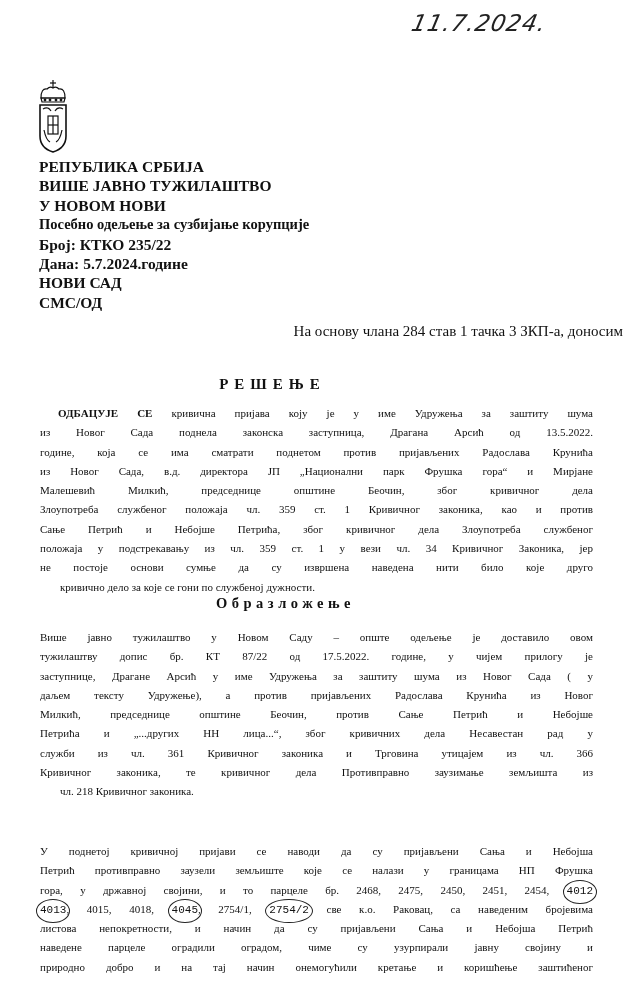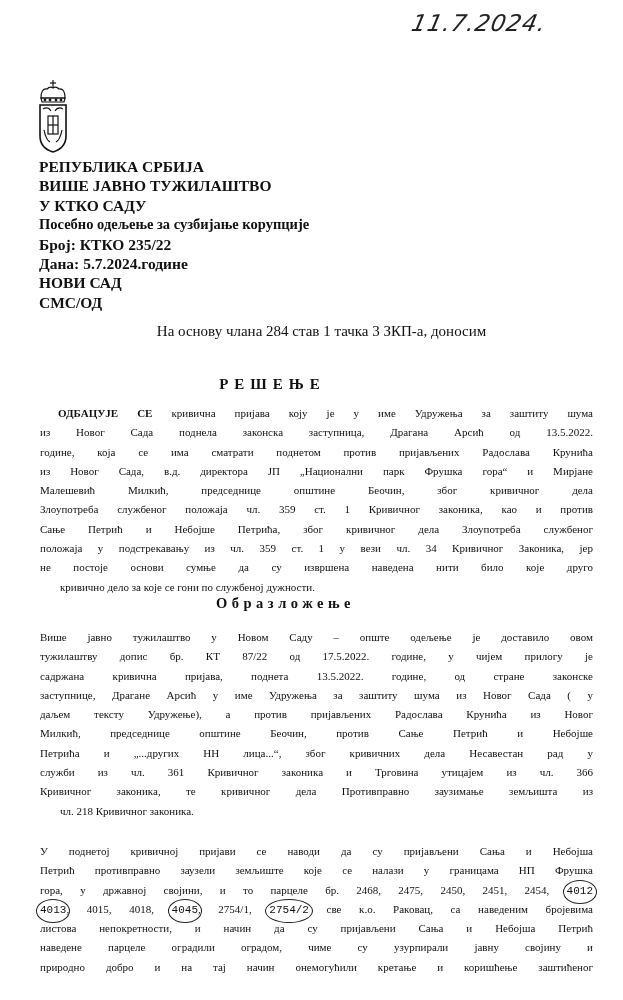--- a/index.html
+++ b/index.html
@@ -10,21 +10,21 @@
   }
   .handwritten {
     position: absolute; left: 412px; top: 10px; font-family: "DejaVu Sans", sans-serif;
     font-size: 23px; font-style: italic; color: #222; letter-spacing: 1px;
     transform: skewX(-12deg); font-weight: 300;
   }
   .coa { position: absolute; left: 36px; top: 78px; width: 34px; height: 78px; }
   .header { position: absolute; left: 39px; top: 157px; font-weight: bold; font-size: 15.5px; line-height: 19.4px; }
   .header div { white-space: nowrap; }
   .header .small { font-size: 14.5px; }
-  .intro { position: absolute; left: 0; width: 623px; top: 323px; text-align: center; font-size: 15px; padding-left: 20px; box-sizing: border-box; }
+  .intro { position: absolute; left: 0; width: 623px; top: 323px; text-align: right; font-size: 15px; padding-left: 20px; box-sizing: border-box; }
   .title { position: absolute; left: 0; width: 517px; top: 376px; text-align: center; font-weight: bold; font-size: 15px; letter-spacing: 6px; padding-left: 28px; box-sizing: border-box; }
   .para { position: absolute; left: 40px; width: 553px; font-size: 11px; line-height: 19.3px; text-align: justify; }
   .para .line { display: block; text-align: justify; text-align-last: justify; white-space: nowrap; height: 19.3px; }
   .para .line.last { text-align-last: left; margin-left: 20px; }
   .p1 { top: 404px; }
   .p1 .first { padding-left: 18px; }
   .subtitle { position: absolute; left: 0; width: 541px; top: 595px; text-align: center; font-weight: bold; font-size: 14.5px; letter-spacing: 4.5px; padding-left: 30px; box-sizing: border-box; }
   .p2 { top: 628px; }
   .p3 { top: 842px; }
   .circ { position: relative; display: inline-block; font-family: Liberation Mono, monospace; }
@@ -50,21 +50,21 @@
     <path d="M8 52 Q10 62 14 64 M26 52 Q24 62 20 64"></path>
     <rect x="12" y="38" width="10" height="18"></rect>
     <line x1="17" y1="38" x2="17" y2="56"></line>
     <line x1="12" y1="47" x2="22" y2="47"></line>
   </g>
 </svg>
 
 <div class="header">
   <div>РЕПУБЛИКА СРБИЈА</div>
   <div>ВИШЕ ЈАВНО ТУЖИЛАШТВО</div>
-  <div>У КТКО САДУ</div>
+  <div>У НОВОМ НОВИ</div>
   <div class="small">Посебно одељење за сузбијање корупције</div>
   <div>Број: КТКО 235/22</div>
   <div>Дана: 5.7.2024.године</div>
   <div>НОВИ САД</div>
   <div>СМС/ОД</div>
 </div>
 
 <div class="intro">На основу члана 284 став 1 тачка 3 ЗКП-а, доносим</div>
 
 <div class="title">РЕШЕЊЕ</div>
@@ -80,21 +80,20 @@
   <span class="line">положаја у подстрекавању из чл. 359 ст. 1 у вези чл. 34 Кривичног Законика, јер</span>
   <span class="line">не постоје основи сумње да су извршена наведена нити било које друго</span>
   <span class="line last">кривично дело за које се гони по службеној дужности.</span>
 </div>
 
 <div class="subtitle">Образложење</div>
 
 <div class="para p2">
   <span class="line">Више јавно тужилаштво у Новом Саду – опште одељење је доставило овом</span>
   <span class="line">тужилаштву допис бр. КТ 87/22 од 17.5.2022. године, у чијем прилогу је</span>
-  <span class="line">садржана кривична пријава, поднета 13.5.2022. године, од стране законске</span>
   <span class="line">заступнице, Драгане Арсић у име Удружења за заштиту шума из Новог Сада ( у</span>
   <span class="line">даљем тексту Удружење), а против пријављених Радослава Крунића из Новог</span>
   <span class="line">Милкић, председнице општине Беочин, против Сање Петрић и Небојше</span>
   <span class="line">Петрића и „...других НН лица...“, због кривичних дела Несавестан рад у</span>
   <span class="line">служби из чл. 361 Кривичног законика и Трговина утицајем из чл. 366</span>
   <span class="line">Кривичног законика, те кривичног дела Противправно заузимање земљишта из</span>
   <span class="line last">чл. 218 Кривичног законика.</span>
 </div>
 
 <div class="para p3">

